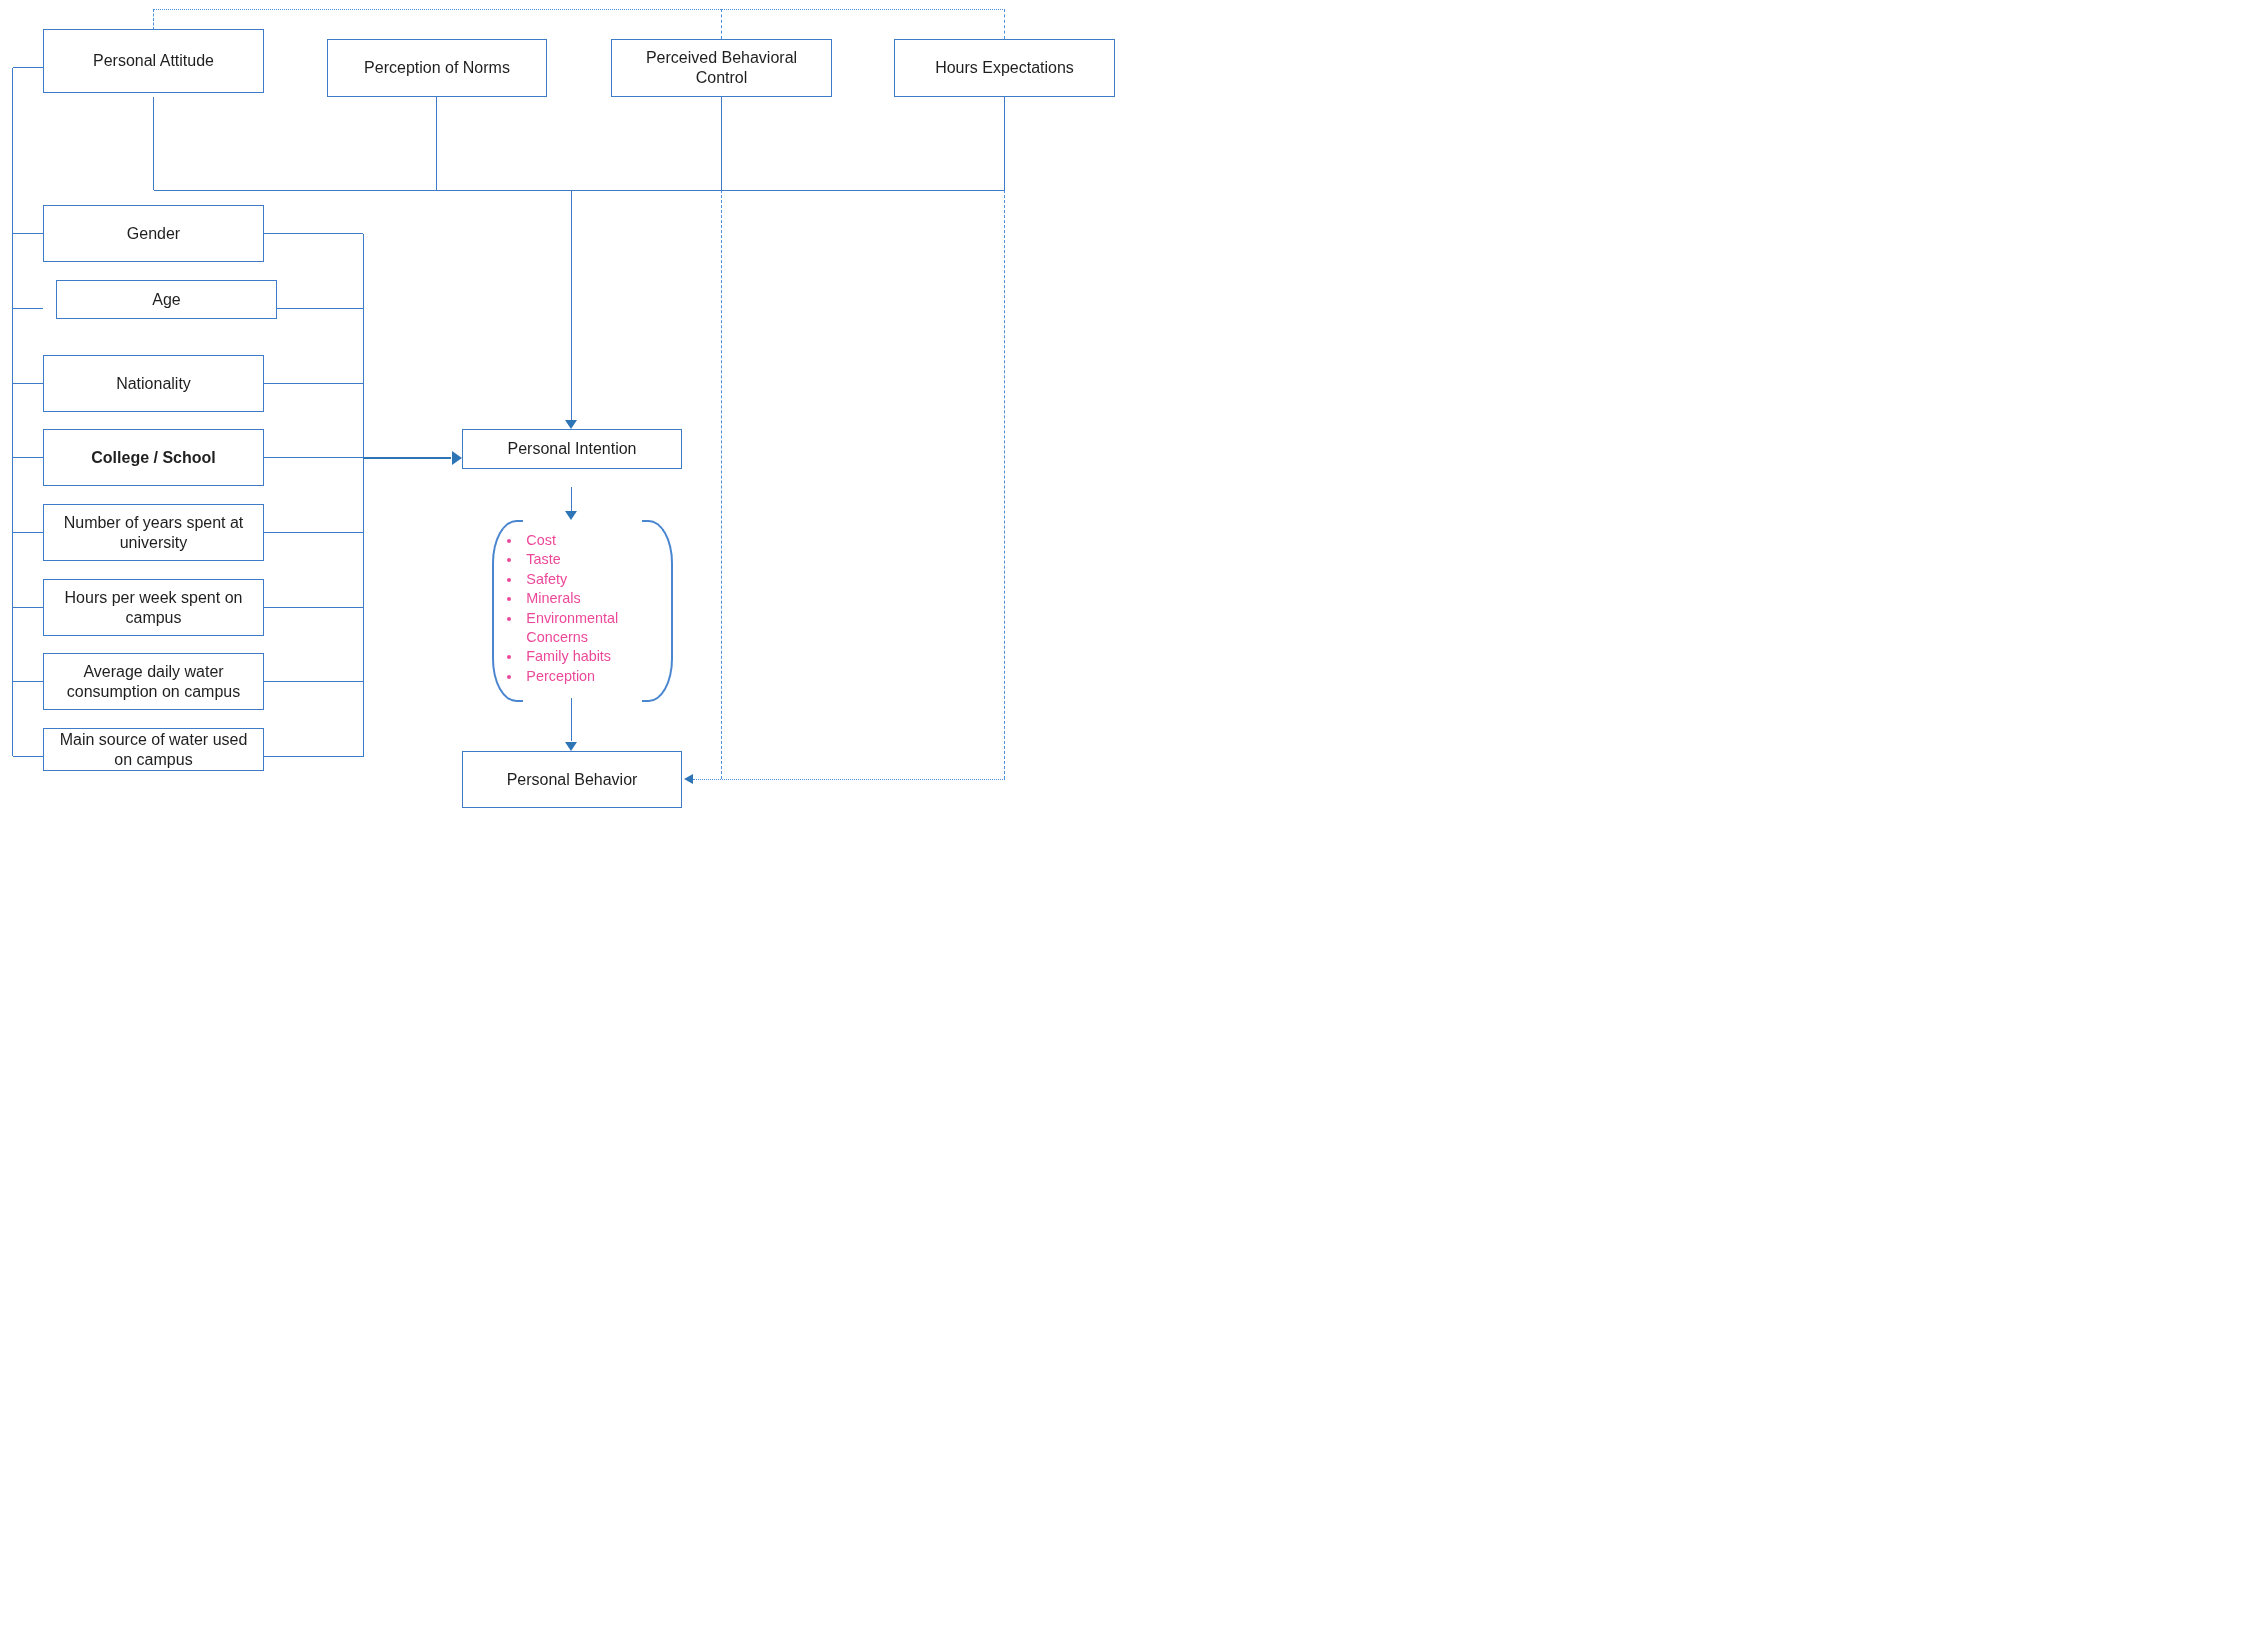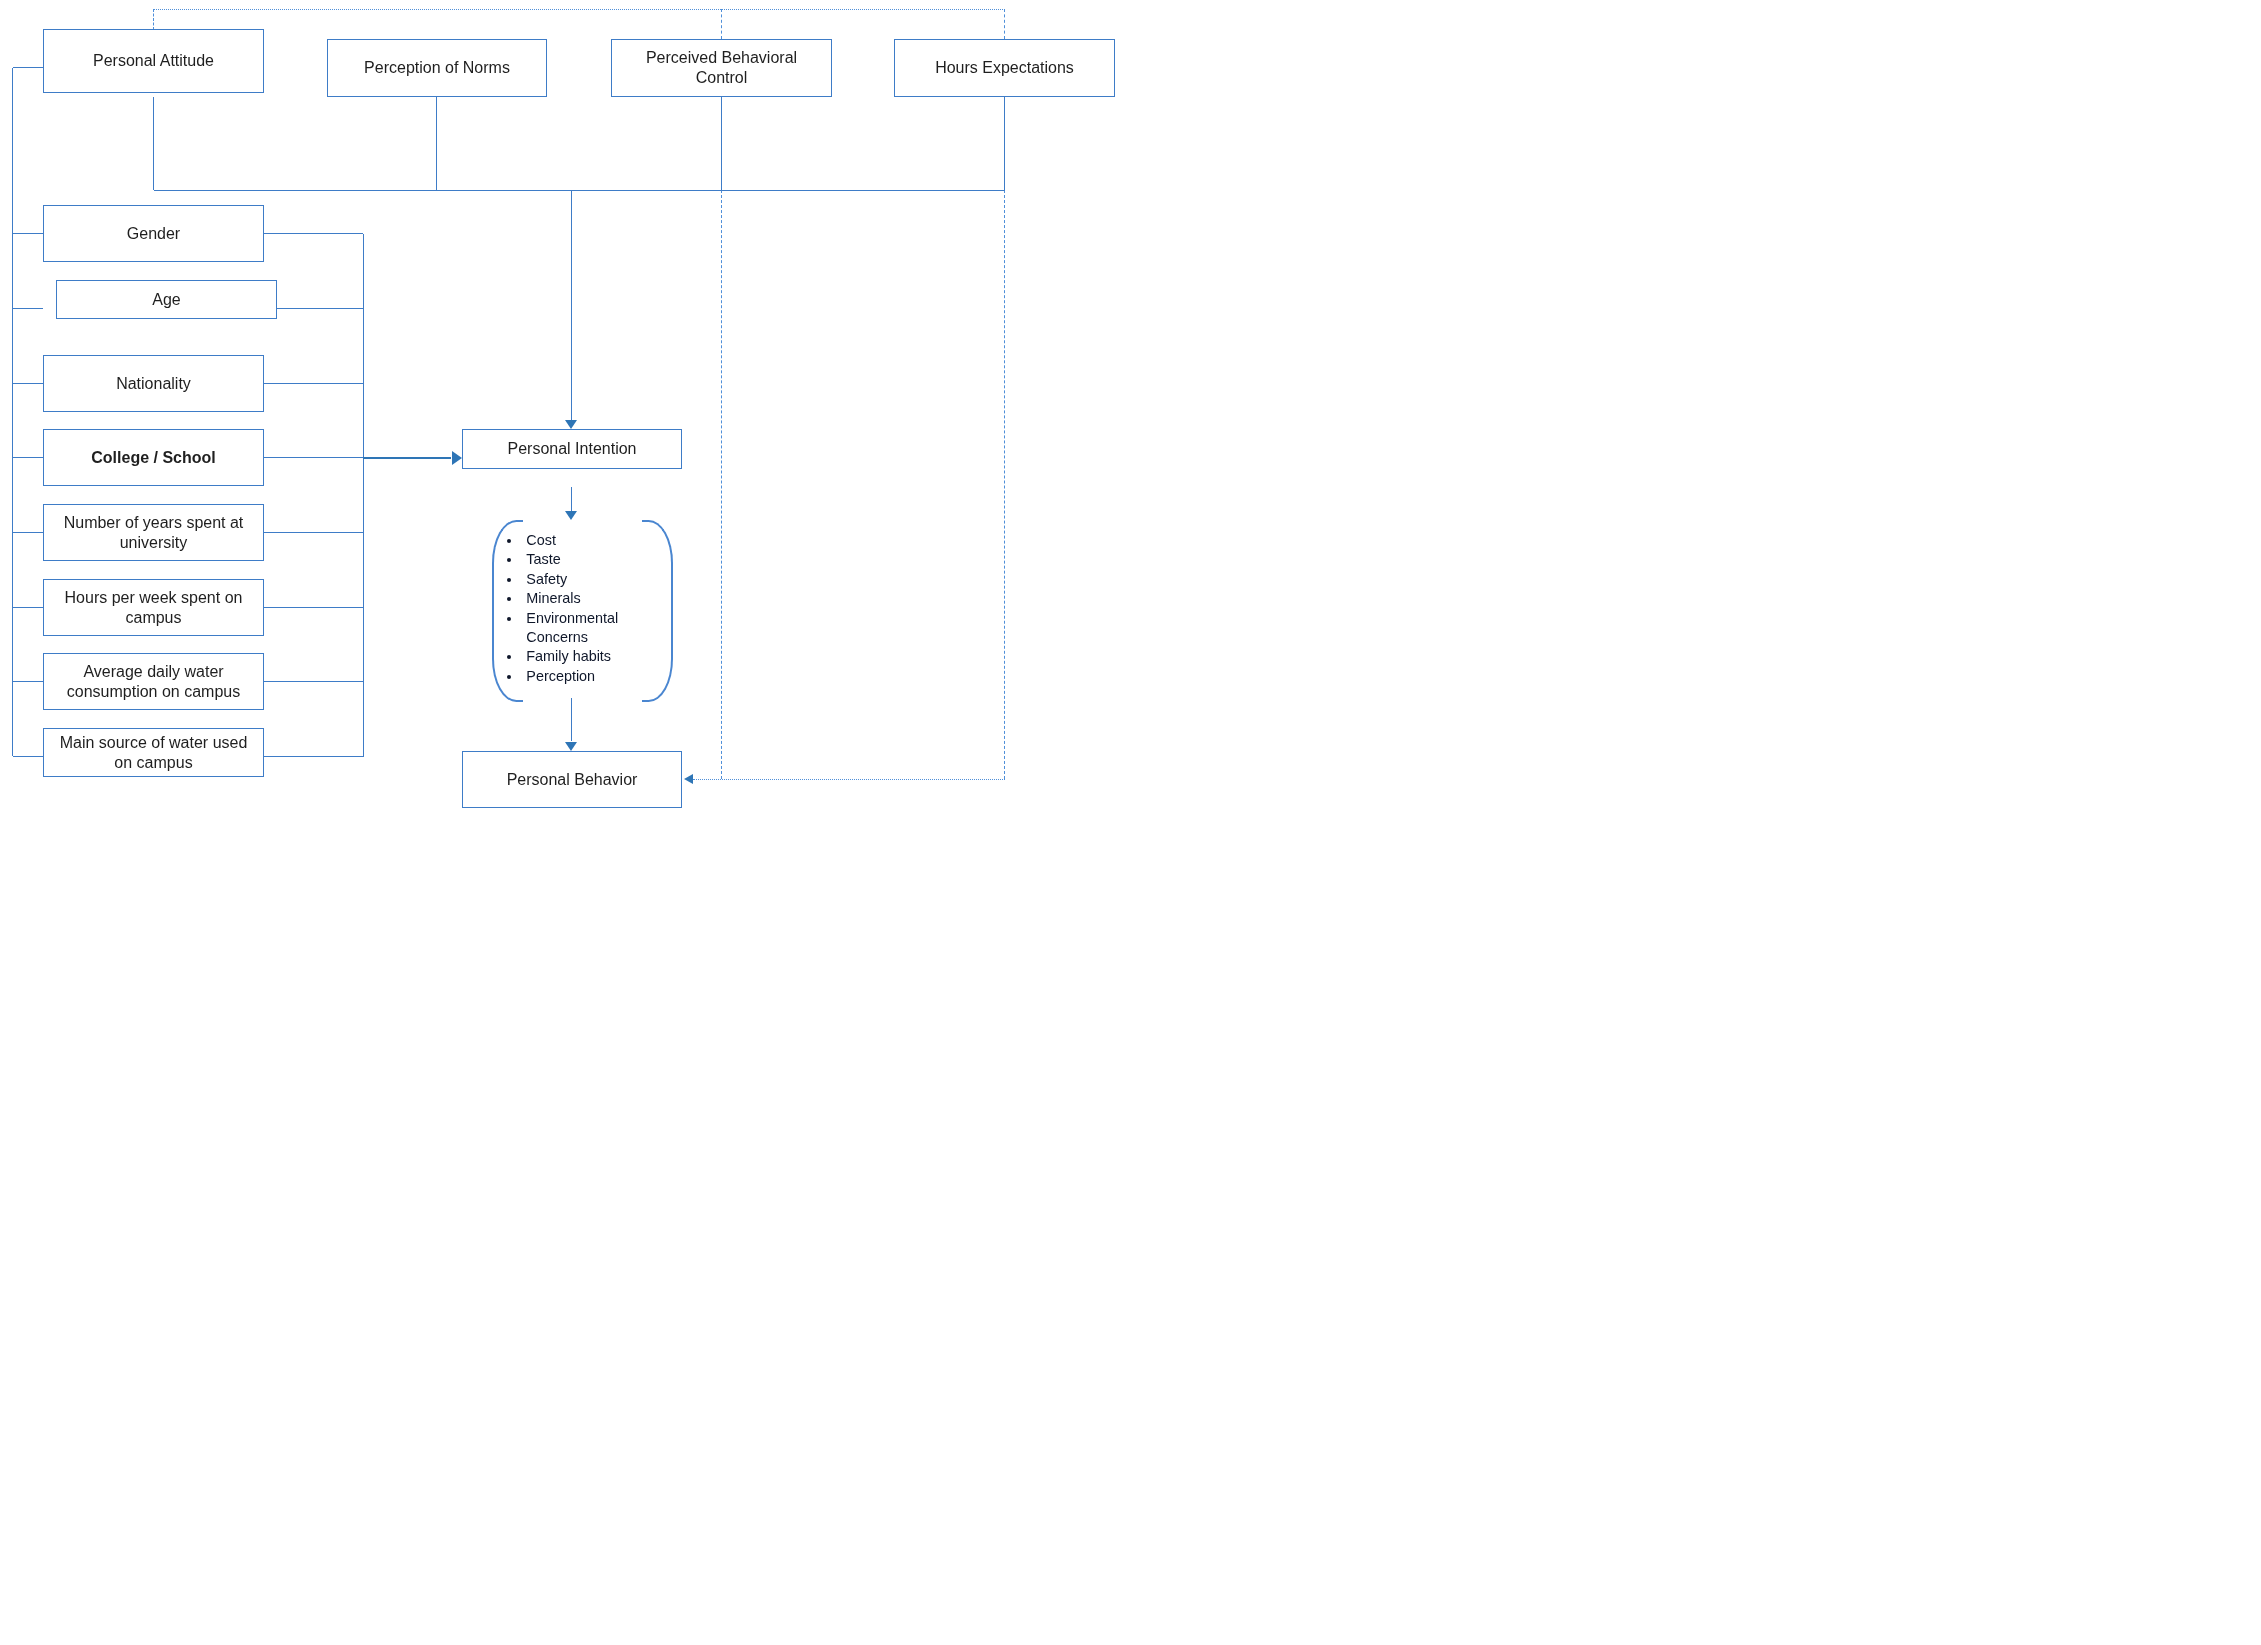--- a/index.html
+++ b/index.html
@@ -26,21 +26,21 @@
     border-left:10px solid #2E75B6;}
   .arr-l{position:absolute;width:0;height:0;
     border-top:5.7px solid transparent;border-bottom:5.7px solid transparent;
     border-right:9.3px solid #2E75B6;}
   .paren{position:absolute;width:29px;height:178px;}
   .paren-l{border:2.2px solid #4A86D0;border-right:none;
     border-radius:24.4px 0 0 24.4px / 43px 0 0 43px;}
   .paren-r{border:2.2px solid #4A86D0;border-left:none;
     border-radius:0 24.4px 24.4px 0 / 0 43px 43px 0;}
   .factors{position:absolute;left:502px;top:531px;width:123px;margin:0;
-    padding:0 0 0 20px;font-size:14.4px;line-height:19.4px;list-style:disc;color:#0f172a;}
+    padding:0 0 0 20px;font-size:14.4px;line-height:19.4px;list-style:disc;color:#ec4899;}
   .factors li{margin:0;padding-left:4.3px;}
 </style>
 </head>
 <body>
 
 <div id="canvas">
 
   <div class="hl hd" style="left:154px;top:8.6px;width:851px;"></div>
   <div class="vl vd" style="left:153px;top:8.6px;height:21px;"></div>
   <div class="arr-d" style="left:146px;top:29px;"></div>
@@ -115,21 +115,21 @@
   </div>
   <div class="bx" style="left:43px;top:504px;width:221px;height:57px;">
     <span>Number of years spent at university</span>
   </div>
   <div class="bx" style="left:43px;top:579px;width:221px;height:57px;">
     <span>Hours per week spent on campus</span>
   </div>
   <div class="bx" style="left:43px;top:653px;width:221px;height:57px;">
     <span>Average daily water consumption on campus</span>
   </div>
-  <div class="bx" style="left:43px;top:728px;width:221px;height:49px;">
+  <div class="bx" style="left:43px;top:728px;width:221px;height:43px;">
     <span>Main source of water used on campus</span>
   </div>
 
   <div class="bx" style="left:462px;top:429px;width:220px;height:40px;">
     <span>Personal Intention</span>
   </div>
   <div class="bx" style="left:462px;top:751px;width:220px;height:57px;">
     <span>Personal Behavior</span>
   </div>
 

